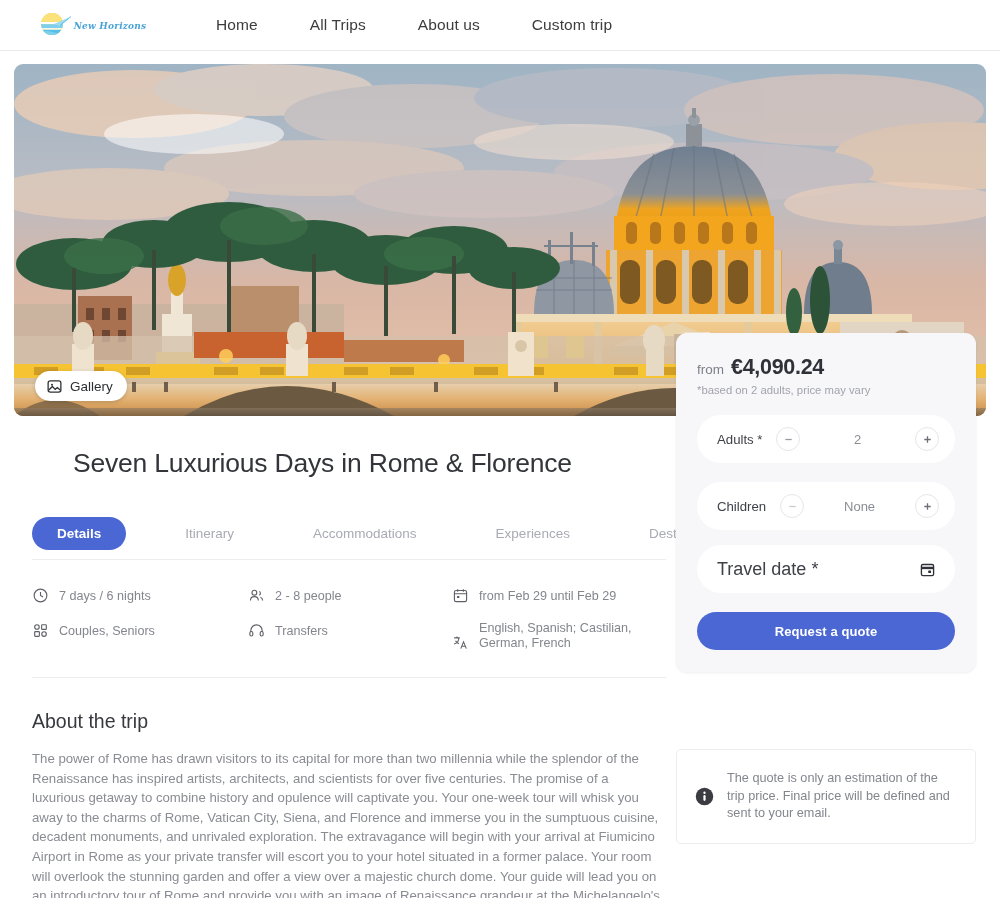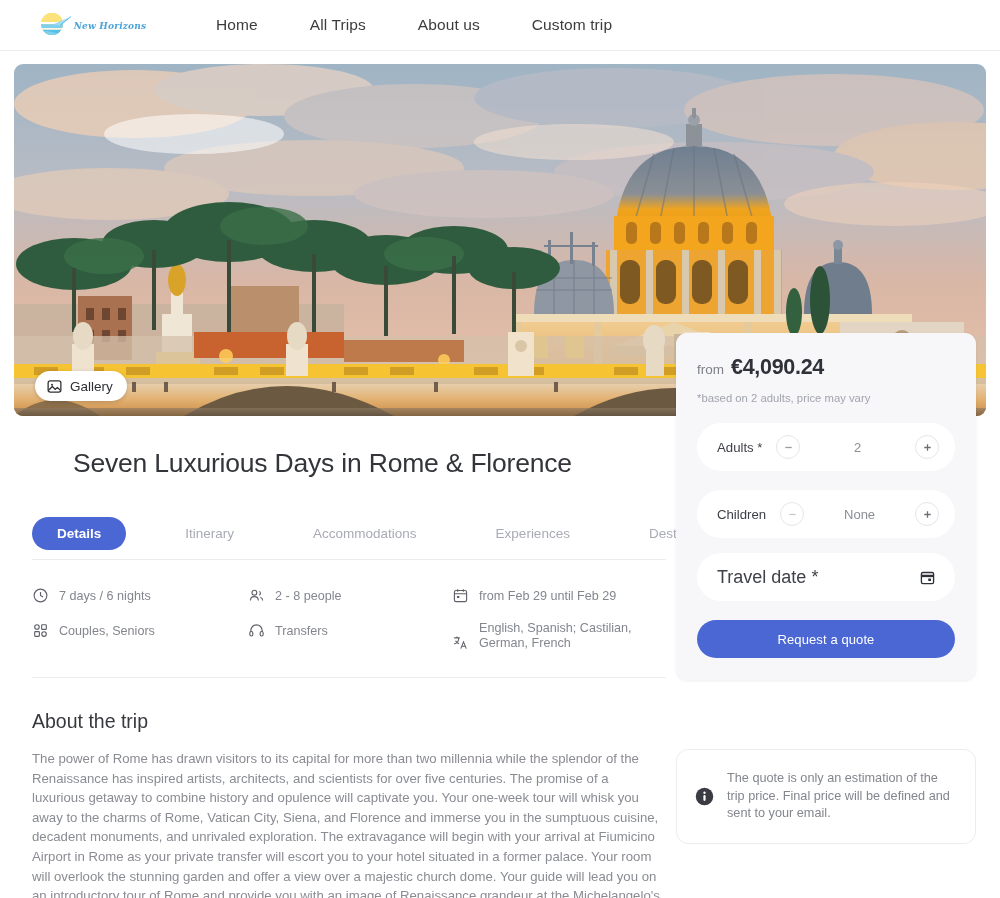--- a/index.html
+++ b/index.html
@@ -99,21 +99,21 @@
   .booking-card {
     position: absolute; right: 24px; top: -83px;
     width: 300px; background: #f7f7fa;
     border-radius: 11px; padding: 22px 21px 22px;
     box-shadow: 0 1px 3px rgba(0,0,0,.07);
     z-index: 5;
   }
   .price-row { display: flex; align-items: baseline; gap: 7px; }
   .price-from { font-size: 13.5px; color: #7e8089; }
   .price-val { font-size: 21.5px; color: #2f3138; font-weight: 600; letter-spacing: -.3px; }
-  .price-note { font-size: 11.3px; color: #a2a4ac; margin-top: 12px; }
+  .price-note { font-size: 11.3px; color: #a2a4ac; margin-top: 4px; }
 
   .stepper {
     margin-top: 19px; height: 48px; background: #fff;
     border-radius: 25px; display: flex; align-items: center;
     padding: 0 16px 0 20px;
   }
   .stepper .lbl { font-size: 13.2px; color: #3f4148; white-space: nowrap; }
   .circ-btn {
     width: 24px; height: 24px; border-radius: 50%;
     border: 1px solid #e6e6ea; background: #fff;
@@ -130,30 +130,30 @@
     margin-top: 15px; height: 48px; background: #fff;
     border-radius: 25px; display: flex; align-items: center;
     justify-content: space-between; padding: 0 19px 0 20px;
     cursor: pointer;
   }
   .datefield .lbl { font-size: 18px; color: #3f4148; }
 
   .quote-btn {
     margin-top: 19px; height: 38px; width: 100%;
     background: #4a67d4; border: none; border-radius: 21px;
-    color: #fff; font-size: 13px; font-weight: 400;
+    color: #fff; font-size: 13px; font-weight: 700;
     font-family: "Liberation Sans", sans-serif;
     cursor: pointer; letter-spacing: .1px;
   }
 
   .note-card {
     position: absolute; right: 24px; top: 333px;
     width: 300px; min-height: 95px;
     background: #fff; border: 1px solid #ededf0;
-    border-radius: 12px; padding: 19px 18px;
+    border-radius: 5px; padding: 19px 18px;
     display: flex; align-items: center; gap: 13px;
     z-index: 5;
   }
   .note-card .note-txt { font-size: 12.7px; color: #84868e; line-height: 17.5px; }
   .info-ico { flex: none; width: 19px; height: 19px; }
 </style>
 </head>
 <body>
 
 <div class="navbar">

